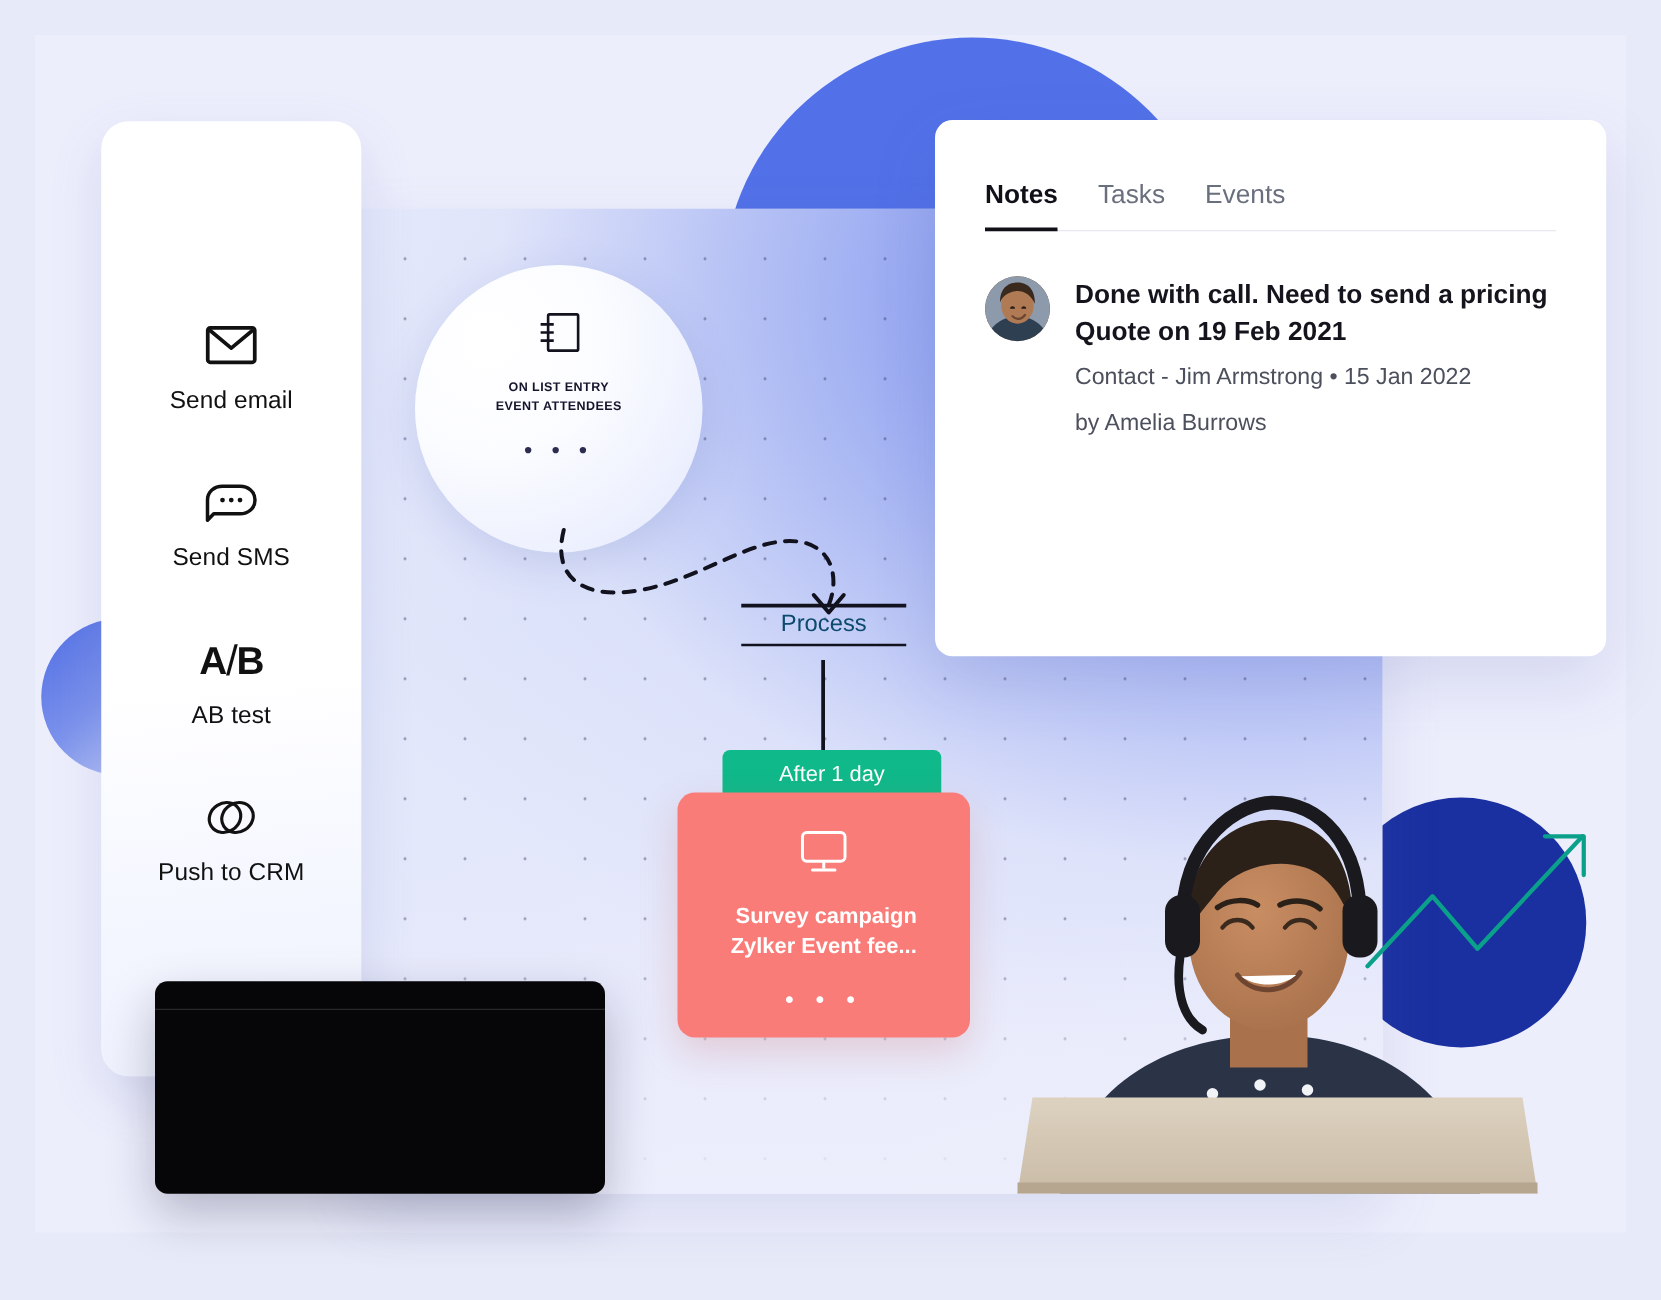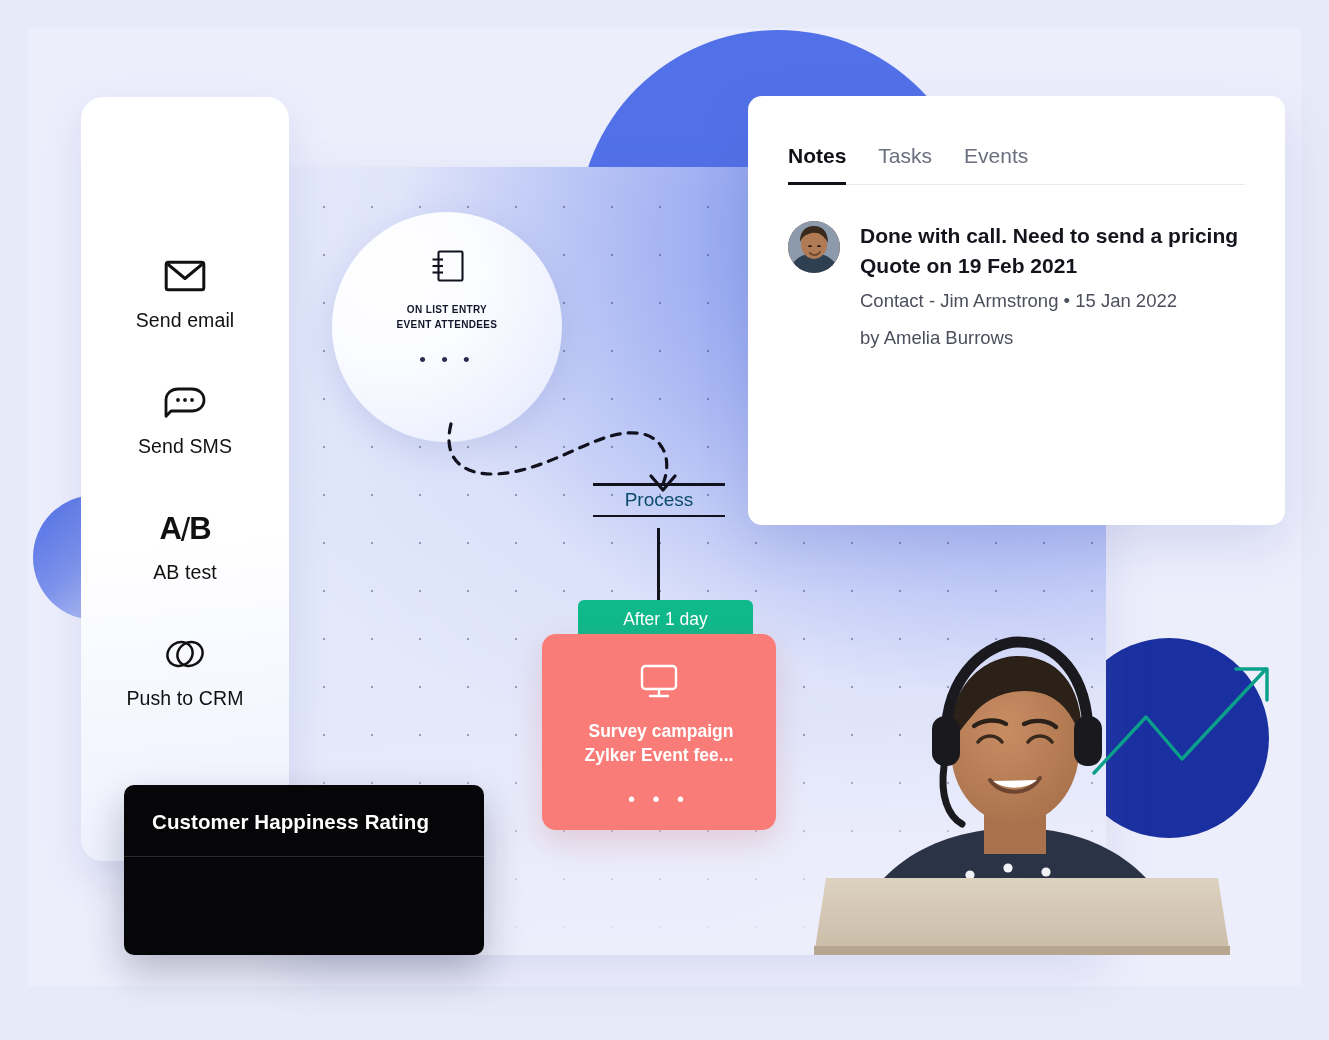--- a/index.html
+++ b/index.html
@@ -380,21 +380,20 @@
         <rect x="262" y="96" width="28" height="50" rx="13" fill="#1a1a1e"></rect>
         <path d="M132 146 C128 176 136 196 150 204" stroke="#1a1a1e" stroke-width="7" fill="none" stroke-linecap="round"></path>
 
         <path d="M14 258 L406 258 L418 335 L2 335 Z" fill="url(#lapg)"></path>
         <rect x="2" y="326" width="416" height="9" fill="#b6a68f"></rect>
       </g>
     </svg>
   </div>
 
   <div class="happy-card">
-    <div class="htitle">Customer Happiness Rating</div>
     <div class="divider"></div>
   </div>
 
   <div class="notes-panel">
     <div class="tabs">
       <div class="tab active">Notes</div>
       <div class="tab">Tasks</div>
       <div class="tab">Events</div>
     </div>
 

